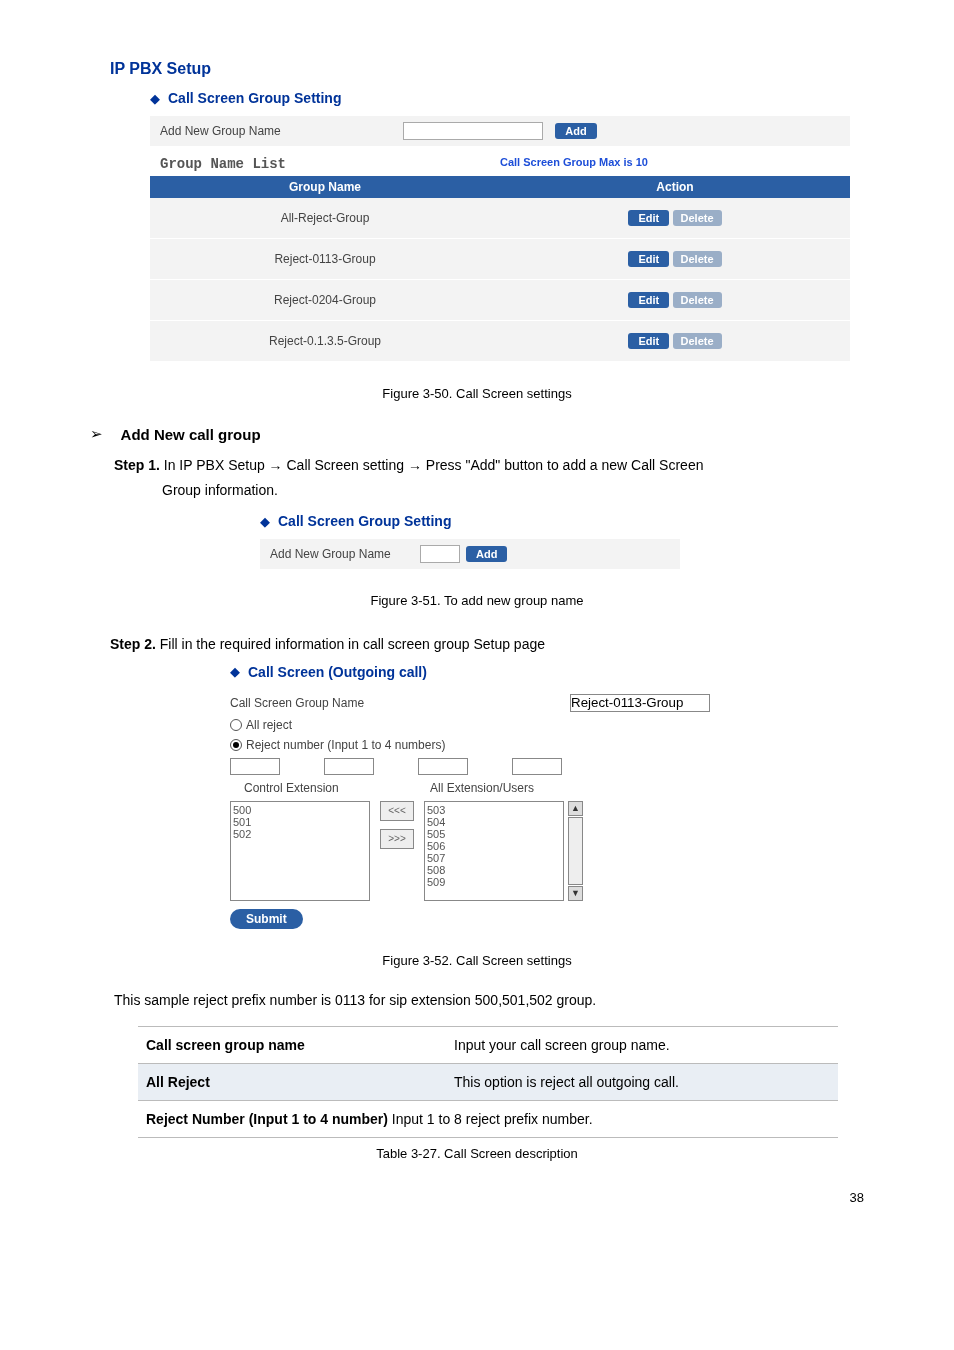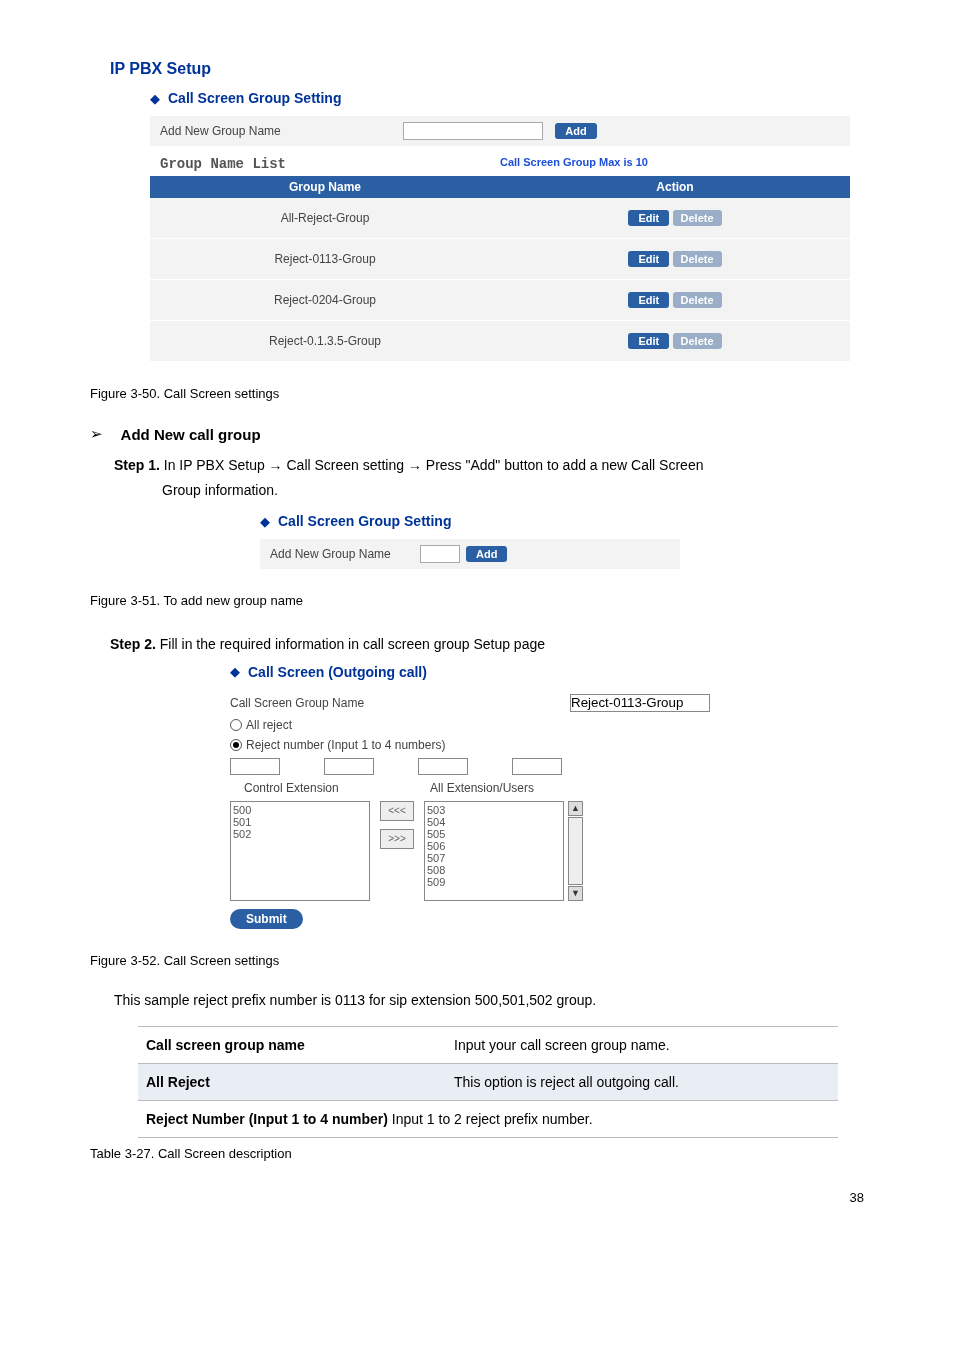--- a/index.html
+++ b/index.html
@@ -16,21 +16,21 @@
   .btn-del { background: #9aaec7; color: #fff; font-size: 11px; font-weight: bold; padding: 2px 8px; border-radius: 3px; border: none; }
   .btn-pill { background: #2b5fa4; color: #fff; font-size: 12px; font-weight: bold; padding: 3px 16px; border-radius: 12px; border: none; }
   .list-header-row { display: flex; margin-left: 60px; width: 700px; padding: 10px 10px 4px 10px; }
   .list-header-left { color: #555; font-weight: bold; font-size: 14px; flex: 1; font-family: Liberation Mono, monospace; }
   .list-header-right { color: #1d4ed8; font-weight: bold; font-size: 11px; flex: 1; }
   .tbl { width: 700px; margin-left: 60px; border-collapse: collapse; }
   .tbl th { background: #2b5fa4; color: #fff; font-size: 12px; font-weight: bold; padding: 4px 9px; }
   .tbl td { background: #f3f3f3; font-size: 12px; color: #444; padding: 12px 8px; border-bottom: 1px solid #fff; }
   .tbl td.gn { text-align: center; width: 50%; }
   .tbl td.ac { text-align: center; width: 50%; }
-  .caption { font-size: 13px; margin: 24px 0; }
+  .caption { text-align: center; font-size: 13px; margin: 24px 0; }
   .arrow-head { margin-left: 0; font-size: 15px; margin-right: 18px; }
   .heading-row { display: flex; align-items: center; margin-top: 6px; margin-bottom: 10px; }
   .heading-text { font-weight: bold; font-family: Arial, sans-serif; font-size: 15px; }
   .step-line { margin-left: 24px; font-size: 14px; line-height: 1.8; }
   .step-line .bold { font-weight: bold; }
   .inner-block { margin: 10px 0 10px 170px; width: 420px; }
   .inner-setting-row { background: #f3f3f3; display: flex; align-items: center; padding: 6px 10px; }
   .outgoing-block { margin: 6px 0 6px 140px; width: 480px; }
   .oc-row { display: flex; align-items: center; margin: 6px 0; font-size: 12px; color: #444; }
   .oc-input { border: 1px solid #888; background: #fff; height: 18px; width: 140px; }
@@ -188,19 +188,19 @@
   <tbody>
       <tr>
     <td class="k">Call screen group name</td>
     <td>Input your call screen group name.</td>
   </tr>
   <tr class="desc-row-highlight">
     <td class="k">All Reject</td>
     <td>This option is reject all outgoing call.</td>
   </tr>
   <tr>
-    <td colspan="2"><span class="bold" style="font-weight:bold">Reject Number (Input 1 to 4 number) </span><span>Input 1 to 2 reject prefix number.</span></td>
+    <td colspan="2"><span class="bold" style="font-weight:bold">Reject Number (Input 1 to 4 number) </span><span>Input 1 to 8 reject prefix number.</span></td>
   </tr>
 </tbody>
   </table>
 <div class="caption" style="margin-top:8px">Table 3-27. Call Screen description</div>
 
 <div class="page-num">38</div>
 
 </body></html>

